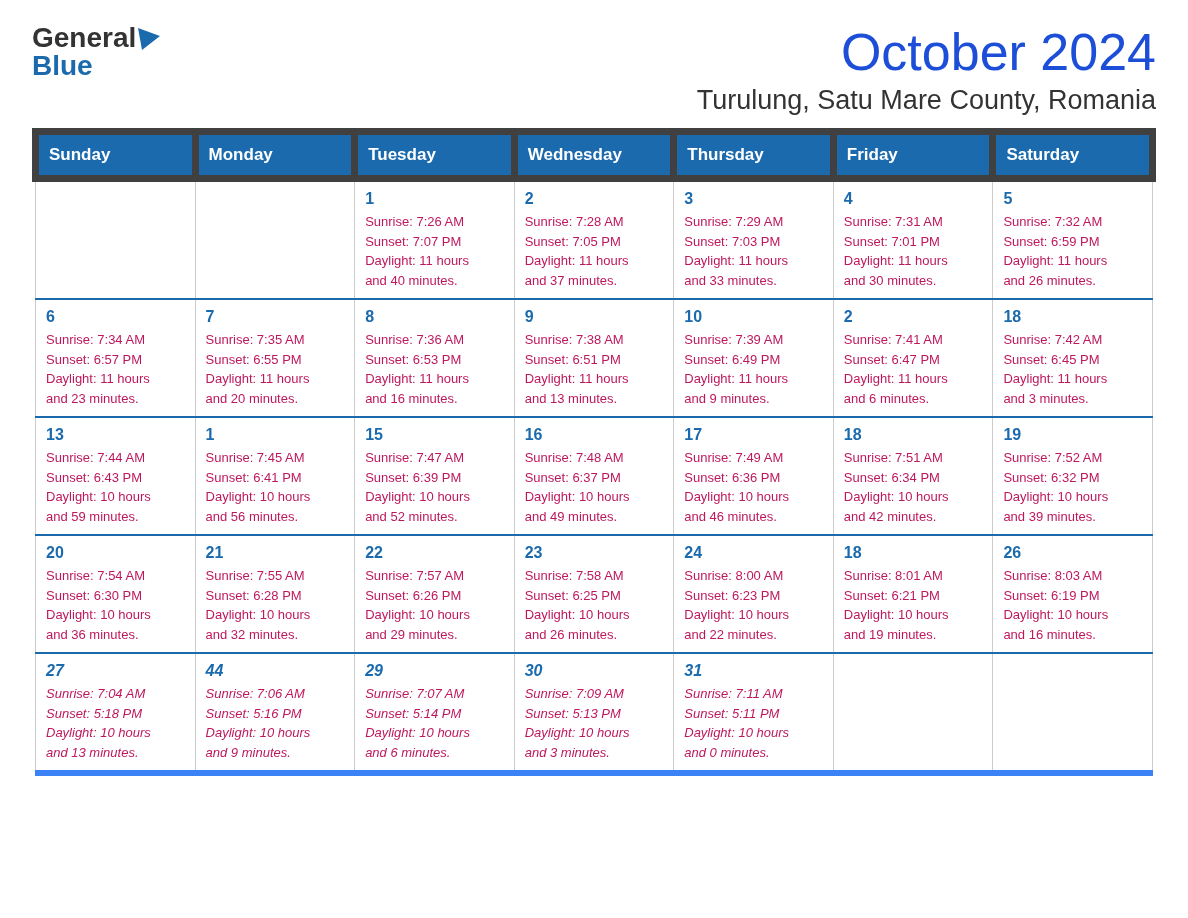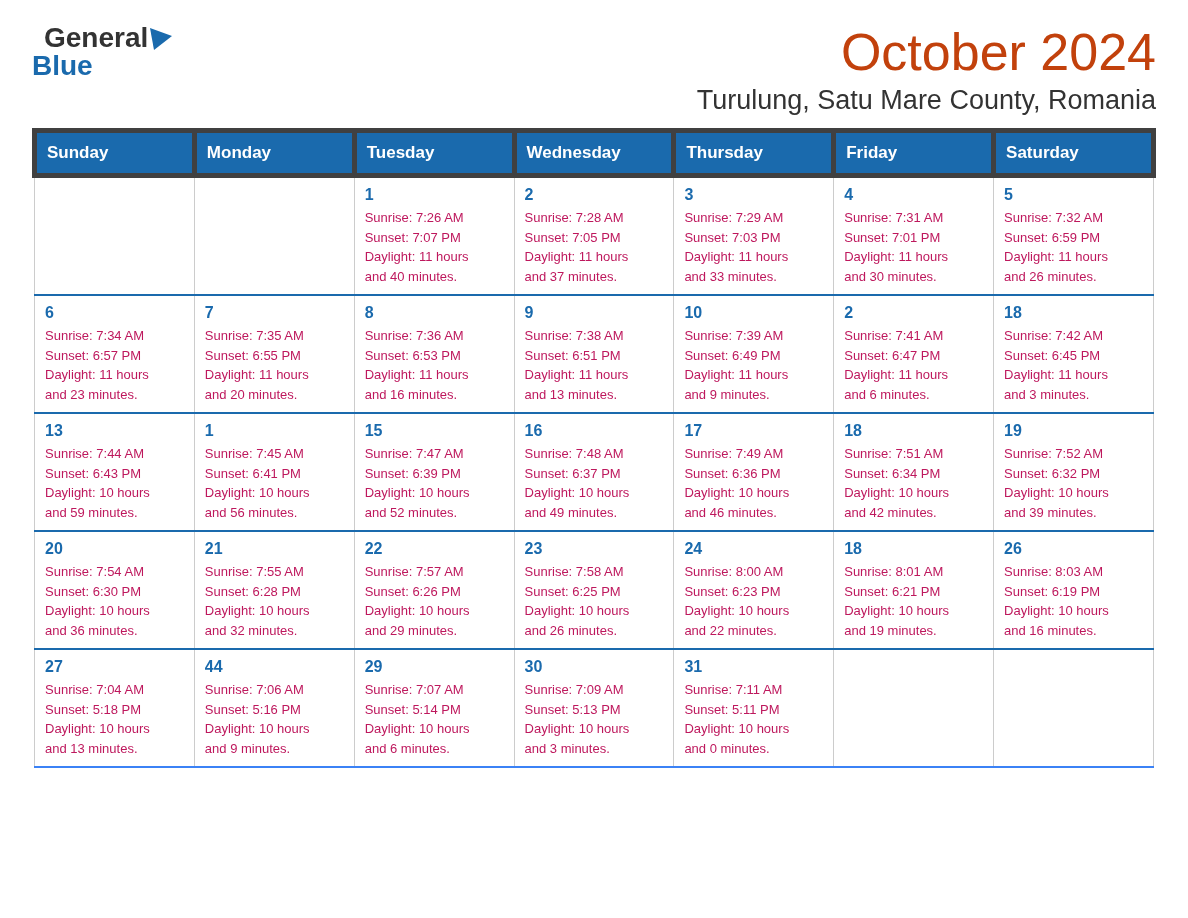--- a/index.html
+++ b/index.html
@@ -34,21 +34,21 @@
       line-height: 1;
       display: flex;
       align-items: center;
     }
     .title-block {
       text-align: right;
     }
     .month-title {
       font-size: 52px;
       font-weight: normal;
-      color: #c2410c;
+      color: #1d4ed8;
       line-height: 1.1;
     }
     .location-title {
       font-size: 27px;
       color: #333;
       margin-top: 4px;
     }
     table {
       width: 100%;
       border-collapse: collapse;
@@ -56,21 +56,21 @@
     }
     thead tr {
       background-color: #1a6aad;
     }
     thead th {
       color: #fff;
       font-size: 17px;
       font-weight: bold;
       padding: 10px 10px;
       text-align: left;
-      border: 5px solid #404040;
+      border: 7px solid #404040;
     }
     tbody tr {
       border-bottom: 2px solid #1a6aad;
     }
     tbody td {
       vertical-align: top;
       padding: 8px 10px;
       font-size: 13.5px;
       color: #222;
       border-right: 1px solid #ccc;
@@ -84,32 +84,33 @@
       color: #1a6aad;
       margin-bottom: 4px;
       display: block;
     }
     .day-info {
       font-size: 13px;
       color: #be185d;
       line-height: 1.5;
     }
     tbody tr:last-child {
-      border-bottom: 2px solid #3b82f6;
+      border-bottom: 6px solid #3b82f6;
+      font-style: italic;
     }
     .empty-cell {
       background: #fff;
     }
   </style>
 </head>
 <body>
 
 <div class="header">
   <div class="logo">
-    <div style="display:flex; align-items:center;margin-left:12px;">
+    <div style="display:flex; align-items:center;">
       <span class="logo-general">General</span>
       <svg width="22" height="22" viewBox="0 0 22 22" style="margin-left:2px; margin-top:2px;">
         <polygon points="0,0 22,8 4,22" fill="#1a6aad"></polygon>
       </svg>
     </div>
     <span class="logo-blue">Blue</span>
   </div>
   <div class="title-block">
     <div class="month-title">October 2024</div>
     <div class="location-title">Turulung, Satu Mare County, Romania</div>

